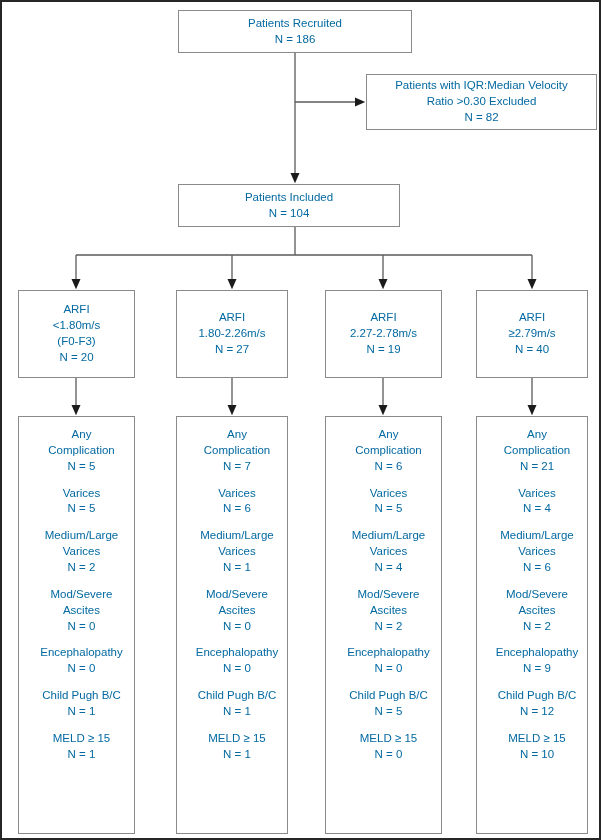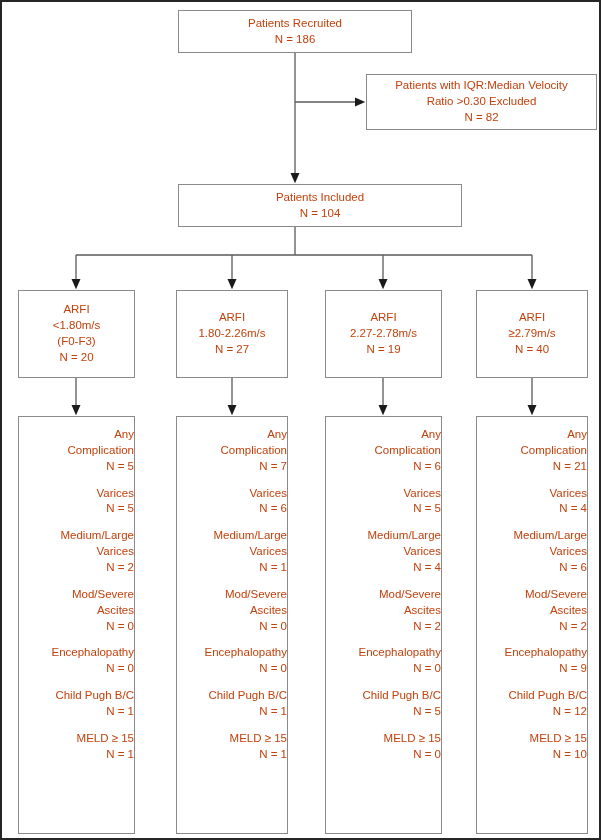--- a/index.html
+++ b/index.html
@@ -9,21 +9,21 @@
   }
   #page {
     position: relative;
     width: 601px;
     height: 840px;
     background: #ffffff;
     border: 2px solid #262626;
     box-sizing: border-box;
     overflow: hidden;
     font-family: "Liberation Sans", sans-serif;
-    color: #c2410c;
+    color: #0369a1;
   }
   .svg-layer {
     position: absolute;
     left: 0;
     top: 0;
     width: 601px;
     height: 840px;
     pointer-events: none;
   }
   .node {
@@ -35,34 +35,34 @@
   }
   .node.centered {
     display: flex;
     flex-direction: column;
     align-items: center;
     justify-content: center;
     text-align: center;
     font-size: 11.5px;
   }
   .node.left {
-    text-align: right;
+    text-align: center;
     font-size: 11.5px;
     padding: 10px 0 0 10px;
   }
   .node .line { display: block; white-space: nowrap; }
   .outcome-group { margin-bottom: 11px; }
   .outcome-group:last-child { margin-bottom: 18px; }
   .outcome-group .lbl { display: block; white-space: nowrap; }
   .outcome-group .cnt { display: block; white-space: nowrap; }
 
   
   #n-recruited   { left: 176px; top: 8px;   width: 234px; height: 43px; }
   #n-excluded    { left: 364px; top: 72px;  width: 231px; height: 56px; }
-  #n-included    { left: 176px; top: 182px; width: 284px; height: 43px; }
+  #n-included    { left: 176px; top: 182px; width: 222px; height: 43px; }
 
   #n-arfi-1 { left: 16px;  top: 288px; width: 117px; height: 88px; }
   #n-arfi-2 { left: 174px; top: 288px; width: 112px; height: 88px; }
   #n-arfi-3 { left: 323px; top: 288px; width: 117px; height: 88px; }
   #n-arfi-4 { left: 474px; top: 288px; width: 112px; height: 88px; }
 
   #n-out-1 { left: 16px;  top: 414px; width: 117px; height: 418px; }
   #n-out-2 { left: 174px; top: 414px; width: 112px; height: 418px; }
   #n-out-3 { left: 323px; top: 414px; width: 117px; height: 418px; }
   #n-out-4 { left: 474px; top: 414px; width: 112px; height: 418px; }

